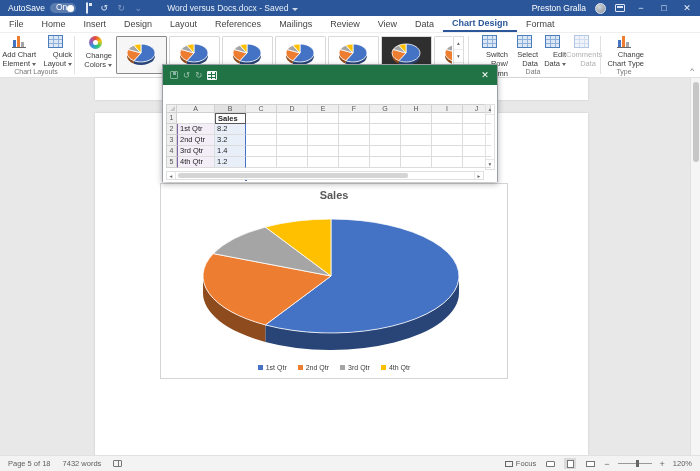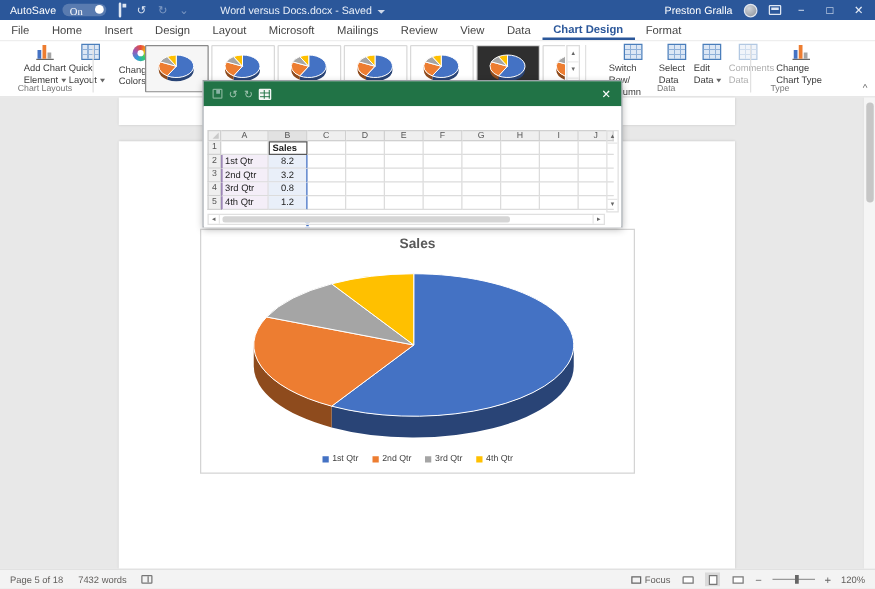--- a/index.html
+++ b/index.html
@@ -2,21 +2,21 @@
 <html><head>
 <meta charset="utf-8">
 <style>
   * { margin:0; padding:0; box-sizing:border-box; }
   html,body { width:700px; height:471px; overflow:hidden; font-family:"Liberation Sans",sans-serif; background:#e8e8e8; }
   #app { position:relative; width:700px; height:471px; }
 
   
   .titlebar { position:absolute; top:0; left:0; width:700px; height:16px; background:#2b579a; display:flex; align-items:center; color:#fff; font-size:8.5px; }
   .tb-left { display:flex; align-items:center; gap:5px; padding-left:8px; }
-  .autosave-pill { display:flex; align-items:flex-start; gap:10px; background:rgba(255,255,255,.22); border-radius:7px; padding:1px 2px 1px 6px; height:10px;font-family:Liberation Serif, serif; }
+  .autosave-pill { display:flex; align-items:flex-end; gap:0; background:rgba(255,255,255,.22); border-radius:7px; padding:1px 2px 1px 6px; height:10px; }
   .autosave-knob { width:7px; height:7px; border-radius:50%; background:#fff; }
   .tb-icon { color:#dfe7f3; font-size:9px; line-height:10px; width:12px; text-align:center; }
   .tb-icon.dim { opacity:.45; }
   .save-glyph { width:8px; height:8px; border:1px solid #dfe7f3; border-radius:1px; position:relative; }
   .save-glyph:before { content:""; position:absolute; left:2px; top:0; width:3px; height:3px; background:#dfe7f3; }
   .doc-title { margin-left:18px; color:#eaf0f9; white-space:nowrap; }
   .caret-down { display:inline-block; margin-left:4px; width:0; height:0; border-left:3px solid transparent; border-right:3px solid transparent; border-top:3px solid #cfd9ea; }
   .searchbox { position:absolute; left:272px; top:2px; width:173px; height:12px; display:flex; align-items:center; }
   .mag-icon { width:7px; height:7px; border:1.2px solid #e4ebf6; border-radius:50%; position:relative; margin-right:4px; }
   .mag-icon:after { content:""; position:absolute; left:5px; top:6px; width:4px; height:1.2px; background:#e4ebf6; transform:rotate(45deg); }
@@ -35,21 +35,21 @@
   .tabrow-right { margin-left:auto; display:flex; align-items:center; font-size:9px; color:#444; }
   .share-btn,.comments-btn { display:flex; align-items:center; gap:3px; padding:0 10px; height:100%; }
   .comments-btn { border-left:1px solid #e3e3e3; }
   .share-glyph { width:7px; height:7px; border:1px solid #555; border-top:none; position:relative; }
   .share-glyph:before { content:""; position:absolute; left:2px; top:-3px; width:1px; height:5px; background:#555; }
   .comment-glyph { width:8px; height:6px; border:1px solid #555; border-radius:1px; position:relative; }
   .comment-glyph:after { content:""; position:absolute; left:1px; bottom:-3px; width:0; height:0; border-left:2px solid transparent; border-right:2px solid transparent; border-top:3px solid #555; }
 
   
   .ribbon { position:absolute; top:33px; left:0; width:700px; height:45px; background:#fff; border-bottom:1px solid #e1e1e1; font-size:7.5px; color:#3b3b3b; }
-  .rb-big { position:absolute; top:2px; width:34px; text-align:left; line-height:1.25;margin-left:17px; }
+  .rb-big { position:absolute; top:2px; width:34px; text-align:right; line-height:1.25; }
   .rb-big .ic { display:block; margin:0 auto 2px; }
   .rb-caret { display:inline-block; width:0; height:0; border-left:2.5px solid transparent; border-right:2.5px solid transparent; border-top:3px solid #666; margin-left:2px; vertical-align:middle; }
   .grp-label { position:absolute; bottom:2px; font-size:7px; color:#777; text-align:center; }
   .rb-div { position:absolute; top:3px; bottom:3px; width:1px; background:#e1e1e1; }
   .gallery { position:absolute; left:88px; top:3px; width:364px; height:38px; display:flex; gap:2px; overflow:hidden; }
   .thumb { width:51px; height:38px; border:1px solid #d9d9d9; background:#fff; border-radius:1px; position:relative; flex:none; }
   .thumb.selected { border:1.5px solid #8a8a8a; background:#f6f6f6; }
   .thumb.dark { background:#2f2f2f; }
   .gal-scroll { position:absolute; left:453px; top:3px; width:11px; height:38px; border:1px solid #dcdcdc; display:flex; flex-direction:column; }
   .gal-scroll div { flex:1; font-size:5.5px; color:#666; text-align:center; line-height:12px; border-bottom:1px solid #ececec; }
@@ -94,21 +94,21 @@
   .xl-close { position:absolute; right:0; top:0; width:24px; height:20px; display:flex; align-items:center; justify-content:center; font-size:9px; color:#fff; }
   .xl-body { position:relative; height:97px; background:#fff; }
   .xl-sheet { position:absolute; left:3px; top:19px; right:13px; }
   .xl-colhdr { display:flex; height:9px; }
   .xl-colhdr div { border:1px solid #d0d0d0; border-left:none; background:#efefef; color:#555; font-size:7px; text-align:center; line-height:8px; flex:none; }
   .xl-colhdr .corner { width:11px; border-left:1px solid #d0d0d0; position:relative; }
   .xl-colhdr .corner:after { content:""; position:absolute; right:1px; bottom:1px; border-left:5px solid transparent; border-bottom:5px solid #c9c9c9; }
   .xl-row { display:flex; height:11px; }
   .xl-row .rn { width:11px; flex:none; border:1px solid #d0d0d0; border-top:none; border-left:1px solid #d0d0d0; background:#efefef; color:#555; font-size:7px; text-align:center; line-height:10px; }
   .cell { flex:none; border-right:1px solid #dcdcdc; border-bottom:1px solid #dcdcdc; font-size:7.5px; color:#222; line-height:10px; padding:0 2px; white-space:nowrap; overflow:hidden; }
-  .cA { width:38px; } .cB { width:31px; text-align:center; } .cN { width:31px; } .cJ { width:28px; border-right:none; }
+  .cA { width:38px; } .cB { width:31px; text-align:left; } .cN { width:31px; } .cJ { width:28px; border-right:none; }
   .catcell { background:#f4eef8; border-left:1px solid #8064a2; }
   .valcell { background:#e9eff9; border-right:1.2px solid #4472c4 !important; }
   .hdrcell { border:1.5px solid #595959 !important; font-weight:bold; text-align:left; }
   .range-handle { position:absolute; width:4px; height:4px; background:#4472c4; border:1px solid #fff; }
   .xl-vscroll { position:absolute; right:2px; top:19px; width:10px; bottom:12px; border:1px solid #e0e0e0; font-size:5.5px; color:#666; text-align:center; }
   .xl-vscroll .up { border-bottom:1px solid #e6e6e6; line-height:9px; }
   .xl-vscroll .dn { position:absolute; bottom:0; left:0; right:0; border-top:1px solid #e6e6e6; line-height:9px; }
   .xl-hscroll { position:absolute; left:3px; bottom:2px; right:13px; height:9px; border:1px solid #e0e0e0; font-size:5.5px; color:#666; }
   .xl-hscroll .la { position:absolute; left:0; top:0; bottom:0; width:9px; border-right:1px solid #e6e6e6; line-height:8px; text-align:center; }
   .xl-hscroll .ra { position:absolute; right:0; top:0; bottom:0; width:9px; border-left:1px solid #e6e6e6; line-height:8px; text-align:center; }
@@ -156,21 +156,21 @@
       <span class="win-btn">✕</span>
     </div>
   </div>
 
   <div class="tabrow">
     <span class="tab">File</span>
     <span class="tab">Home</span>
     <span class="tab">Insert</span>
     <span class="tab">Design</span>
     <span class="tab">Layout</span>
-    <span class="tab">Microsoft</span>
+    <span class="tab">References</span>
     <span class="tab">Mailings</span>
     <span class="tab">Review</span>
     <span class="tab">View</span>
     <span class="tab">Data</span>
     <span class="tab active">Chart Design</span>
     <span class="tab">Format</span>
   </div>
 
   <div class="ribbon">
     <div class="rb-big" style="left:2px">
@@ -395,21 +395,21 @@
             <div class="cell cN"></div>
             <div class="cell cN"></div>
             <div class="cell cN"></div>
             <div class="cell cN"></div>
             <div class="cell cN"></div>
             <div class="cell cN cJ"></div>
         </div>
         <div class="xl-row">
           <div class="rn">4</div>
           <div class="cell cA catcell">3rd Qtr</div>
-          <div class="cell cB valcell">0.8</div>
+          <div class="cell cB valcell">1.4</div>
           <div class="cell cN"></div>
             <div class="cell cN"></div>
             <div class="cell cN"></div>
             <div class="cell cN"></div>
             <div class="cell cN"></div>
             <div class="cell cN"></div>
             <div class="cell cN"></div>
             <div class="cell cN cJ"></div>
         </div>
         <div class="xl-row">

